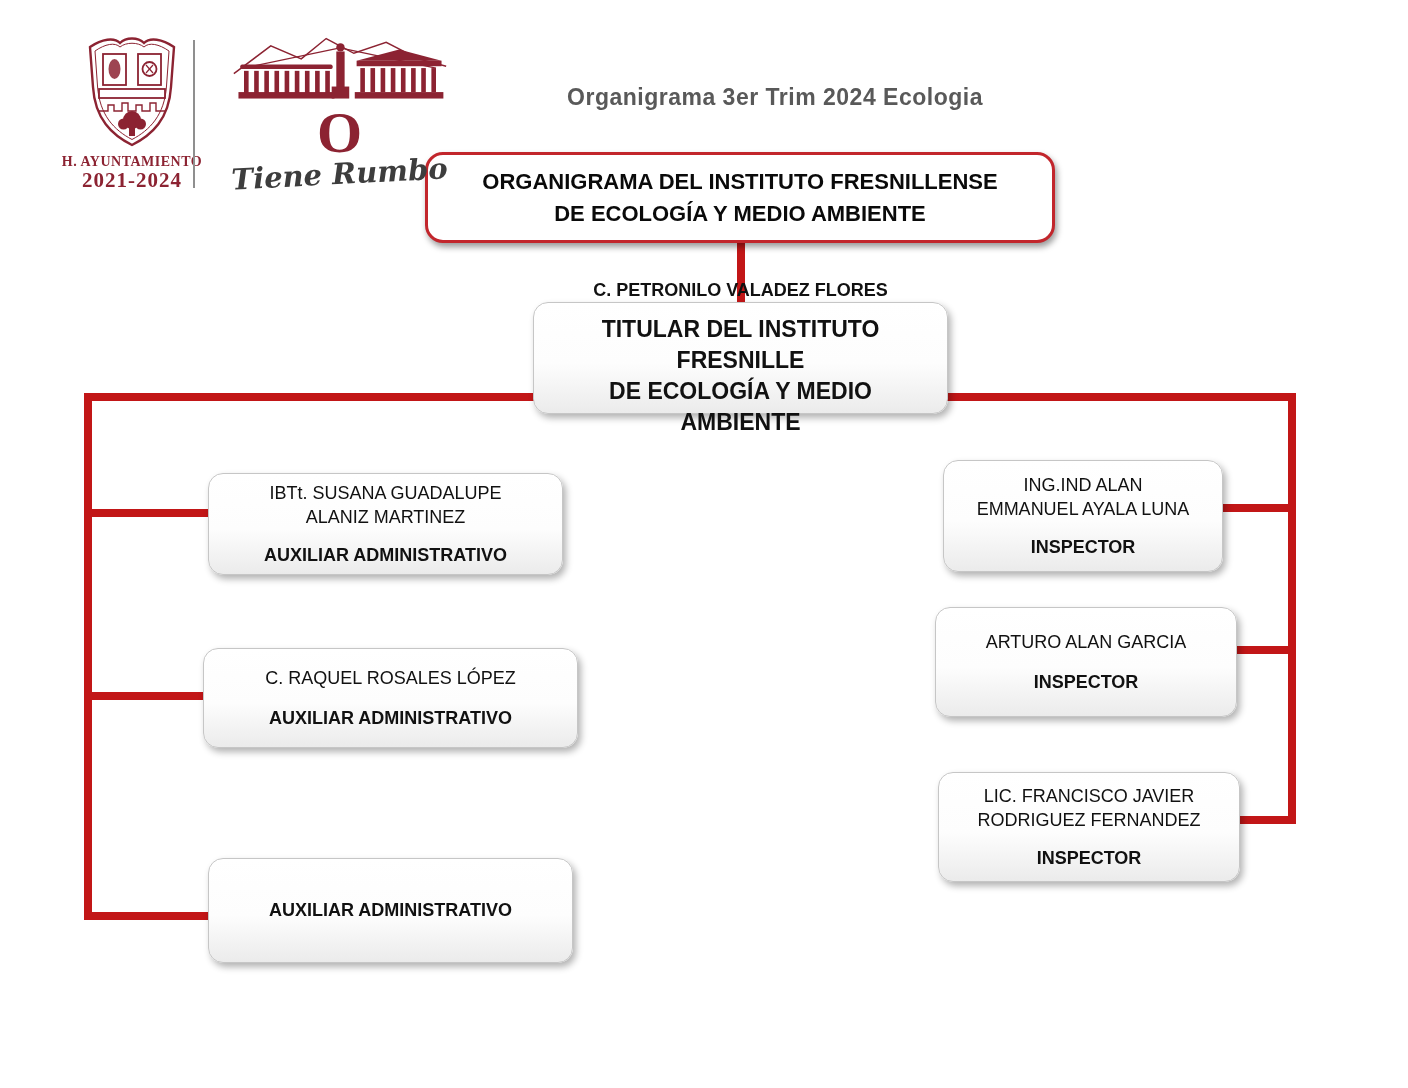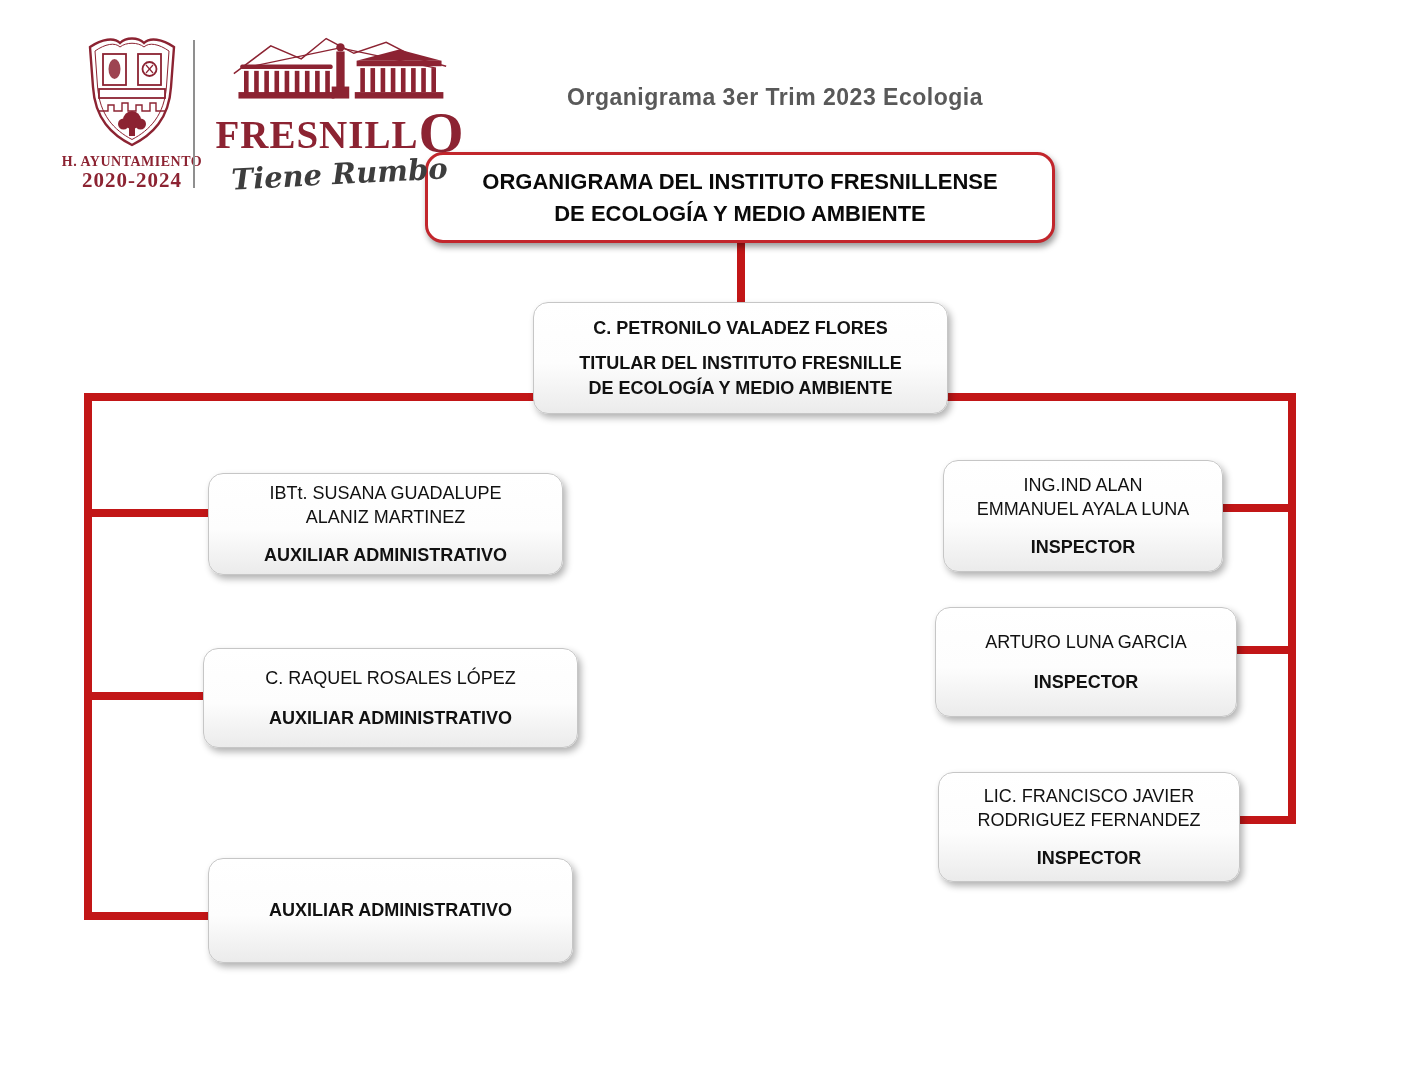--- a/index.html
+++ b/index.html
@@ -59,21 +59,21 @@
     box-shadow:3px 4px 7px rgba(0,0,0,.3);
     display:flex;flex-direction:column;align-items:center;justify-content:center;
     text-align:center;gap:14px;padding:16px 14px;
     z-index:2;
   }
   .node .name{font-size:18px;color:#111;line-height:1.35;}
   .node .role{font-size:18px;font-weight:bold;color:#111;line-height:1.35;}
   .node.root{gap:11px;}
   .node.root .name{font-weight:bold;}
   .node.root .role-group{line-height:1.4;}
-  .node.root .role{font-size:18px;}
+  .node.root .role{font-size:23px;}
 </style>
 </head>
 <body>
 
 <div id="canvas">
 
   <div class="seal-wrap">
     <svg width="122" height="118" viewBox="0 0 100 118">
       <g fill="none" stroke="#8C2332" stroke-width="2.4">
         <path d="M8,14 C20,6 32,4 38,10 C44,4 56,4 62,10 C68,4 80,6 92,14 L89,54 C87,86 70,102 50,112 C30,102 13,86 11,54 Z"></path>
@@ -90,21 +90,21 @@
       <line x1="64" y1="32" x2="71" y2="40" stroke="#8C2332" stroke-width="1.2"></line>
       <line x1="71" y1="32" x2="64" y2="40" stroke="#8C2332" stroke-width="1.2"></line>
       <g fill="#8C2332">
         <rect x="47" y="92" width="6" height="11"></rect>
         <circle cx="50" cy="87" r="9"></circle>
         <circle cx="41.5" cy="91" r="5.5"></circle>
         <circle cx="58.5" cy="91" r="5.5"></circle>
       </g>
     </svg>
     <div class="seal-cap1">H. AYUNTAMIENTO</div>
-    <div class="seal-cap2">2020-2024</div>
+    <div class="seal-cap2">2021-2024</div>
   </div>
 
   <div class="header-divider"></div>
 
   <div class="brand-wrap">
     <svg width="228" height="72" viewBox="0 0 240 78">
       <polyline points="5,44 45,14 78,28 105,6 135,22 170,10 205,28 235,36" fill="none" stroke="#8C2332" stroke-width="1.6"></polyline>
       <line x1="120" y1="16" x2="16" y2="38" stroke="#8C2332" stroke-width="1.4"></line>
       <line x1="120" y1="16" x2="224" y2="38" stroke="#8C2332" stroke-width="1.4"></line>
       <g fill="#8C2332">
@@ -129,27 +129,26 @@
         <rect x="164" y="38" width="5" height="26"></rect>
           <rect x="175" y="38" width="5" height="26"></rect>
         <rect x="186" y="38" width="5" height="26"></rect>
           <rect x="197" y="38" width="5" height="26"></rect>
         <rect x="208" y="38" width="5" height="26"></rect>
           <rect x="219" y="38" width="5" height="26"></rect>
         <rect x="136" y="64" width="96" height="7"></rect>
       </g>
     </svg>
     <div class="wordmark">
-      <span class="wm-main">FRESNILL</span>
         <span class="wm-o">O</span>
     </div>
     <div class="tagline">Tiene Rumbo</div>
   </div>
 
-  <div class="page-title">Organigrama 3er Trim 2023 Ecologia</div>
+  <div class="page-title">Organigrama 3er Trim 2024 Ecologia</div>
 
   <div class="conn" style="left:737px;top:240px;width:8px;height:160px;"></div>
   <div class="conn" style="left:84px;top:393px;width:1212px;height:8px;"></div>
   <div class="conn" style="left:84px;top:393px;width:8px;height:527px;"></div>
   <div class="conn" style="left:1288px;top:393px;width:8px;height:431px;"></div>
   <div class="conn" style="left:88px;top:509px;width:124px;height:8px;"></div>
   <div class="conn" style="left:88px;top:692px;width:120px;height:8px;"></div>
   <div class="conn" style="left:88px;top:912px;width:124px;height:8px;"></div>
   <div class="conn" style="left:1222px;top:504px;width:70px;height:8px;"></div>
   <div class="conn" style="left:1234px;top:646px;width:58px;height:8px;"></div>
@@ -181,21 +180,21 @@
   <div class="node" style="left:208px;top:858px;width:365px;height:105px;">
     <div class="role">AUXILIAR ADMINISTRATIVO</div>
   </div>
 
   <div class="node" style="left:943px;top:460px;width:280px;height:112px;">
     <div class="name" style="max-width:220px;">ING.IND ALAN EMMANUEL AYALA LUNA</div>
     <div class="role">INSPECTOR</div>
   </div>
 
   <div class="node" style="left:935px;top:607px;width:302px;height:110px;gap:16px;">
-    <div class="name">ARTURO LUNA GARCIA</div>
+    <div class="name">ARTURO ALAN GARCIA</div>
     <div class="role">INSPECTOR</div>
   </div>
 
   <div class="node" style="left:938px;top:772px;width:302px;height:110px;">
     <div class="name" style="max-width:245px;">LIC. FRANCISCO JAVIER RODRIGUEZ FERNANDEZ</div>
     <div class="role">INSPECTOR</div>
   </div>
 
 </div>
 

